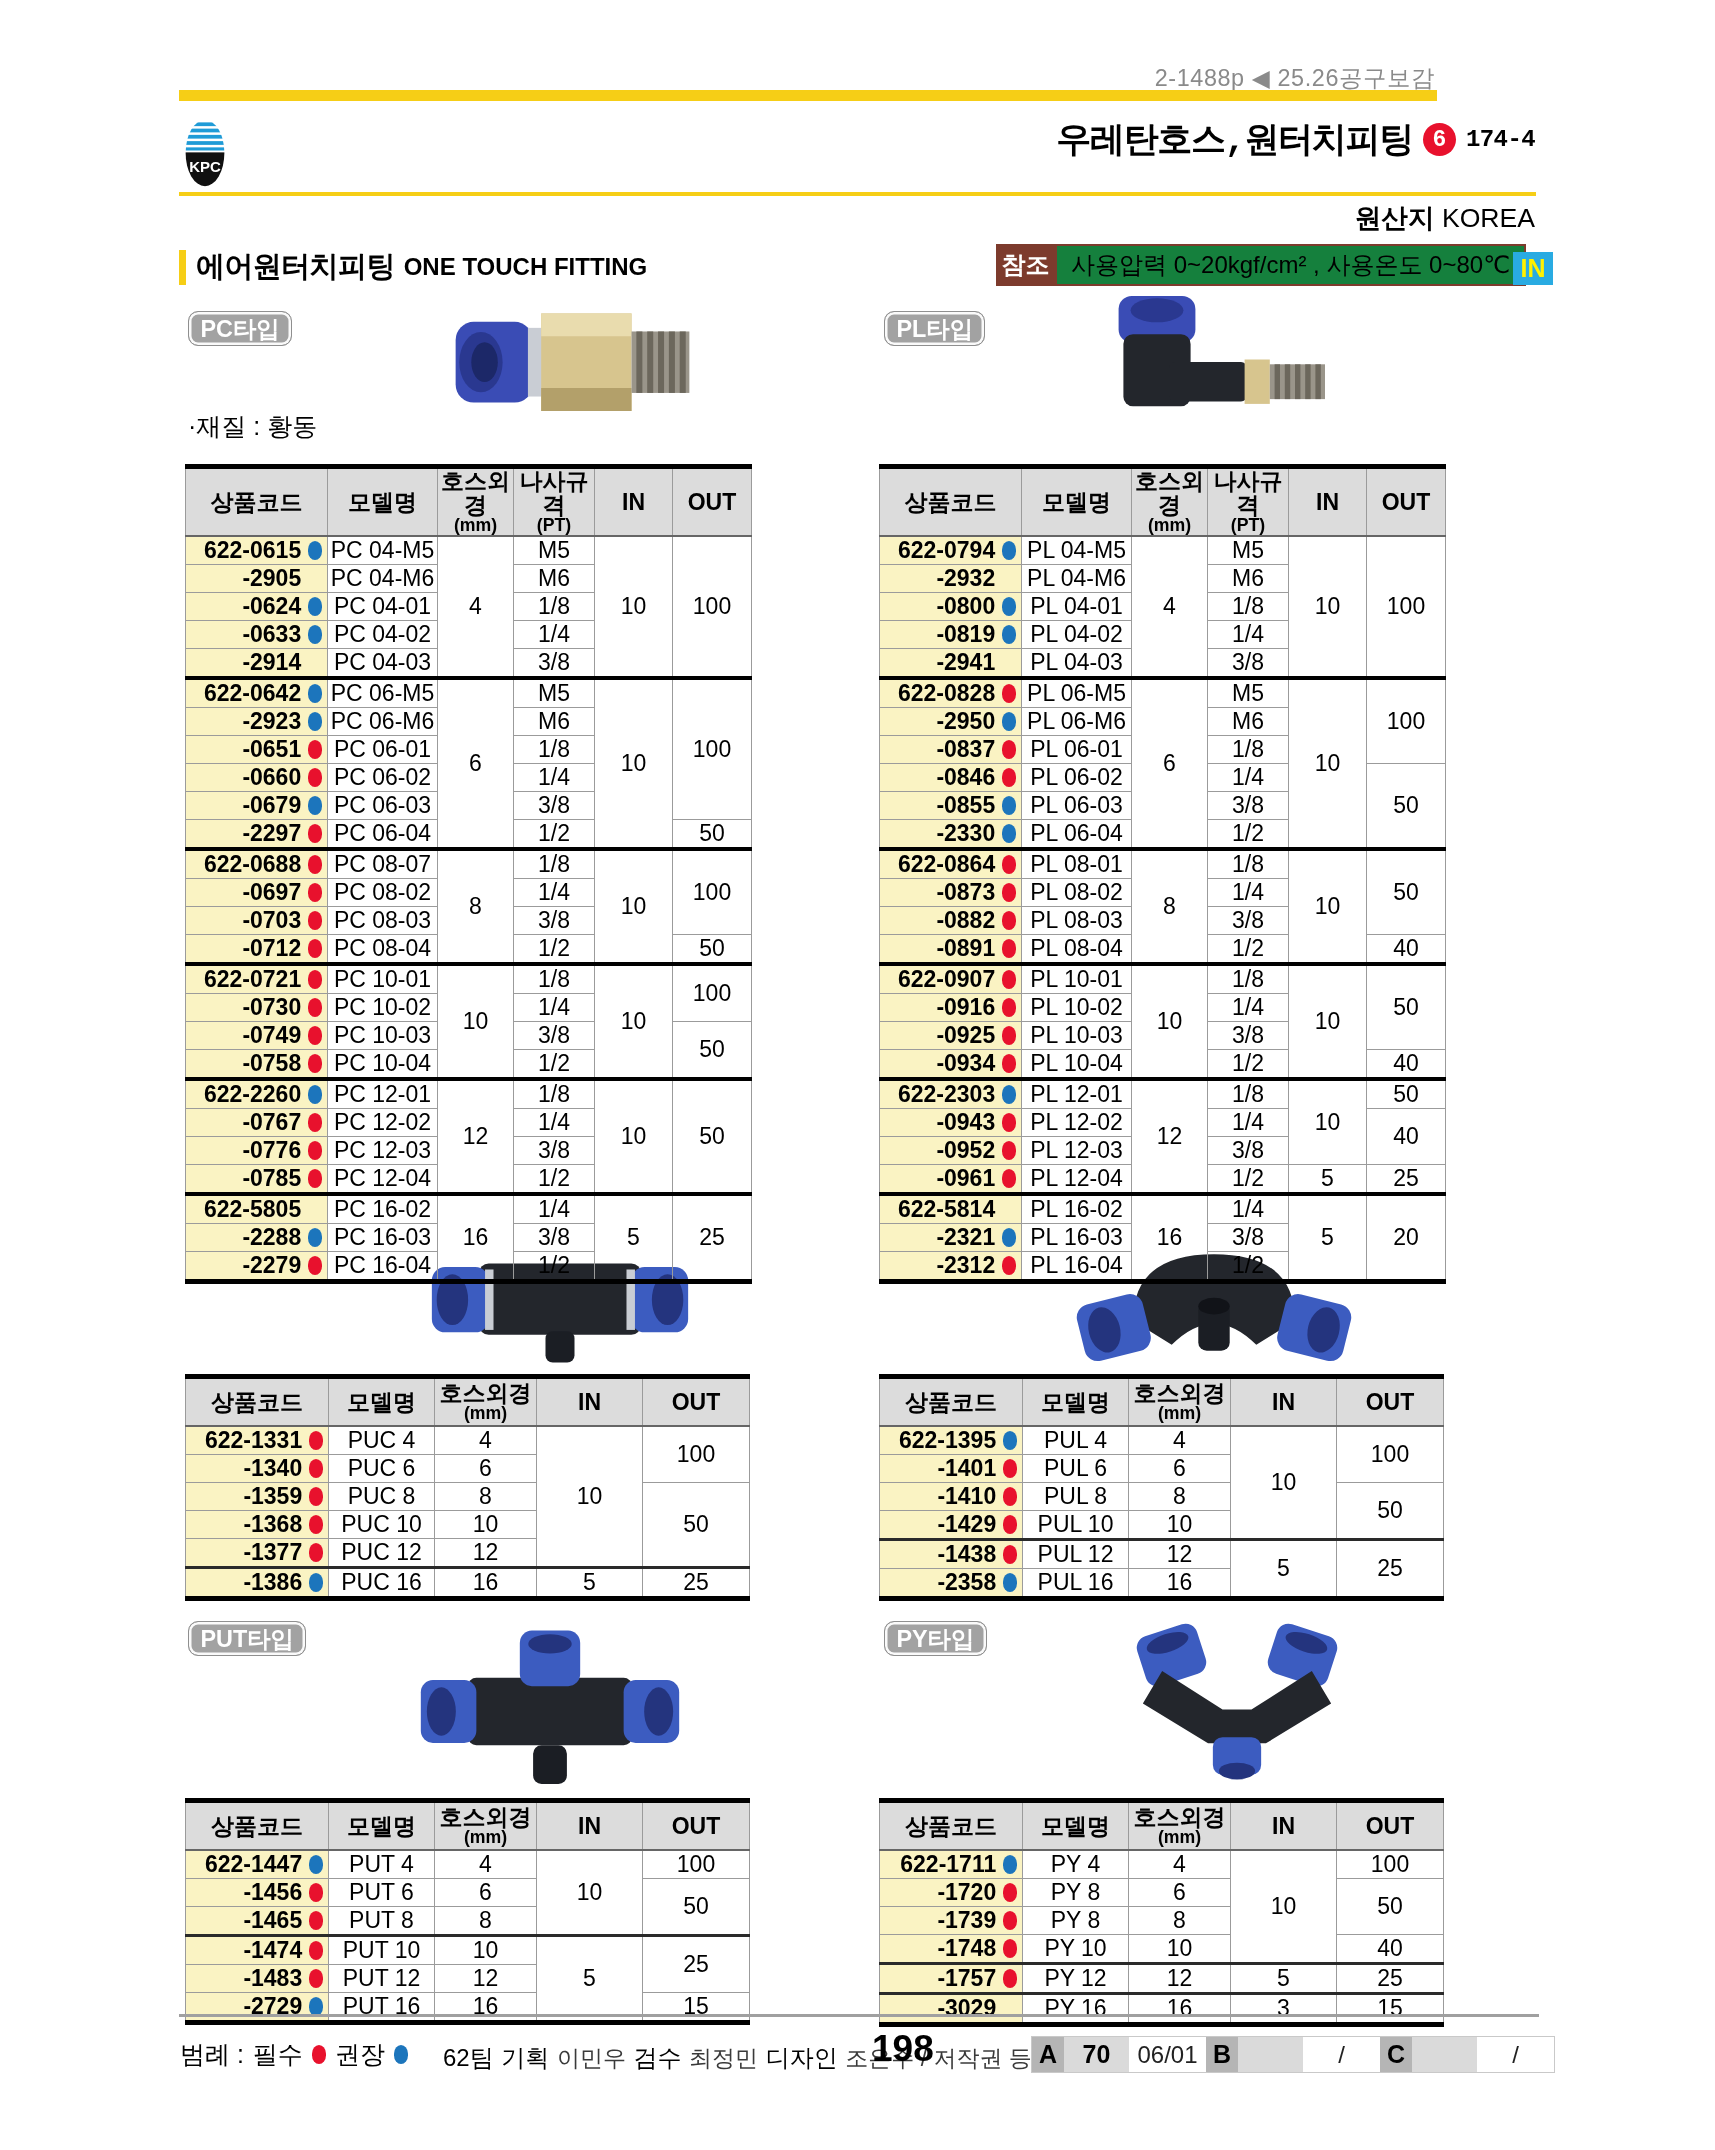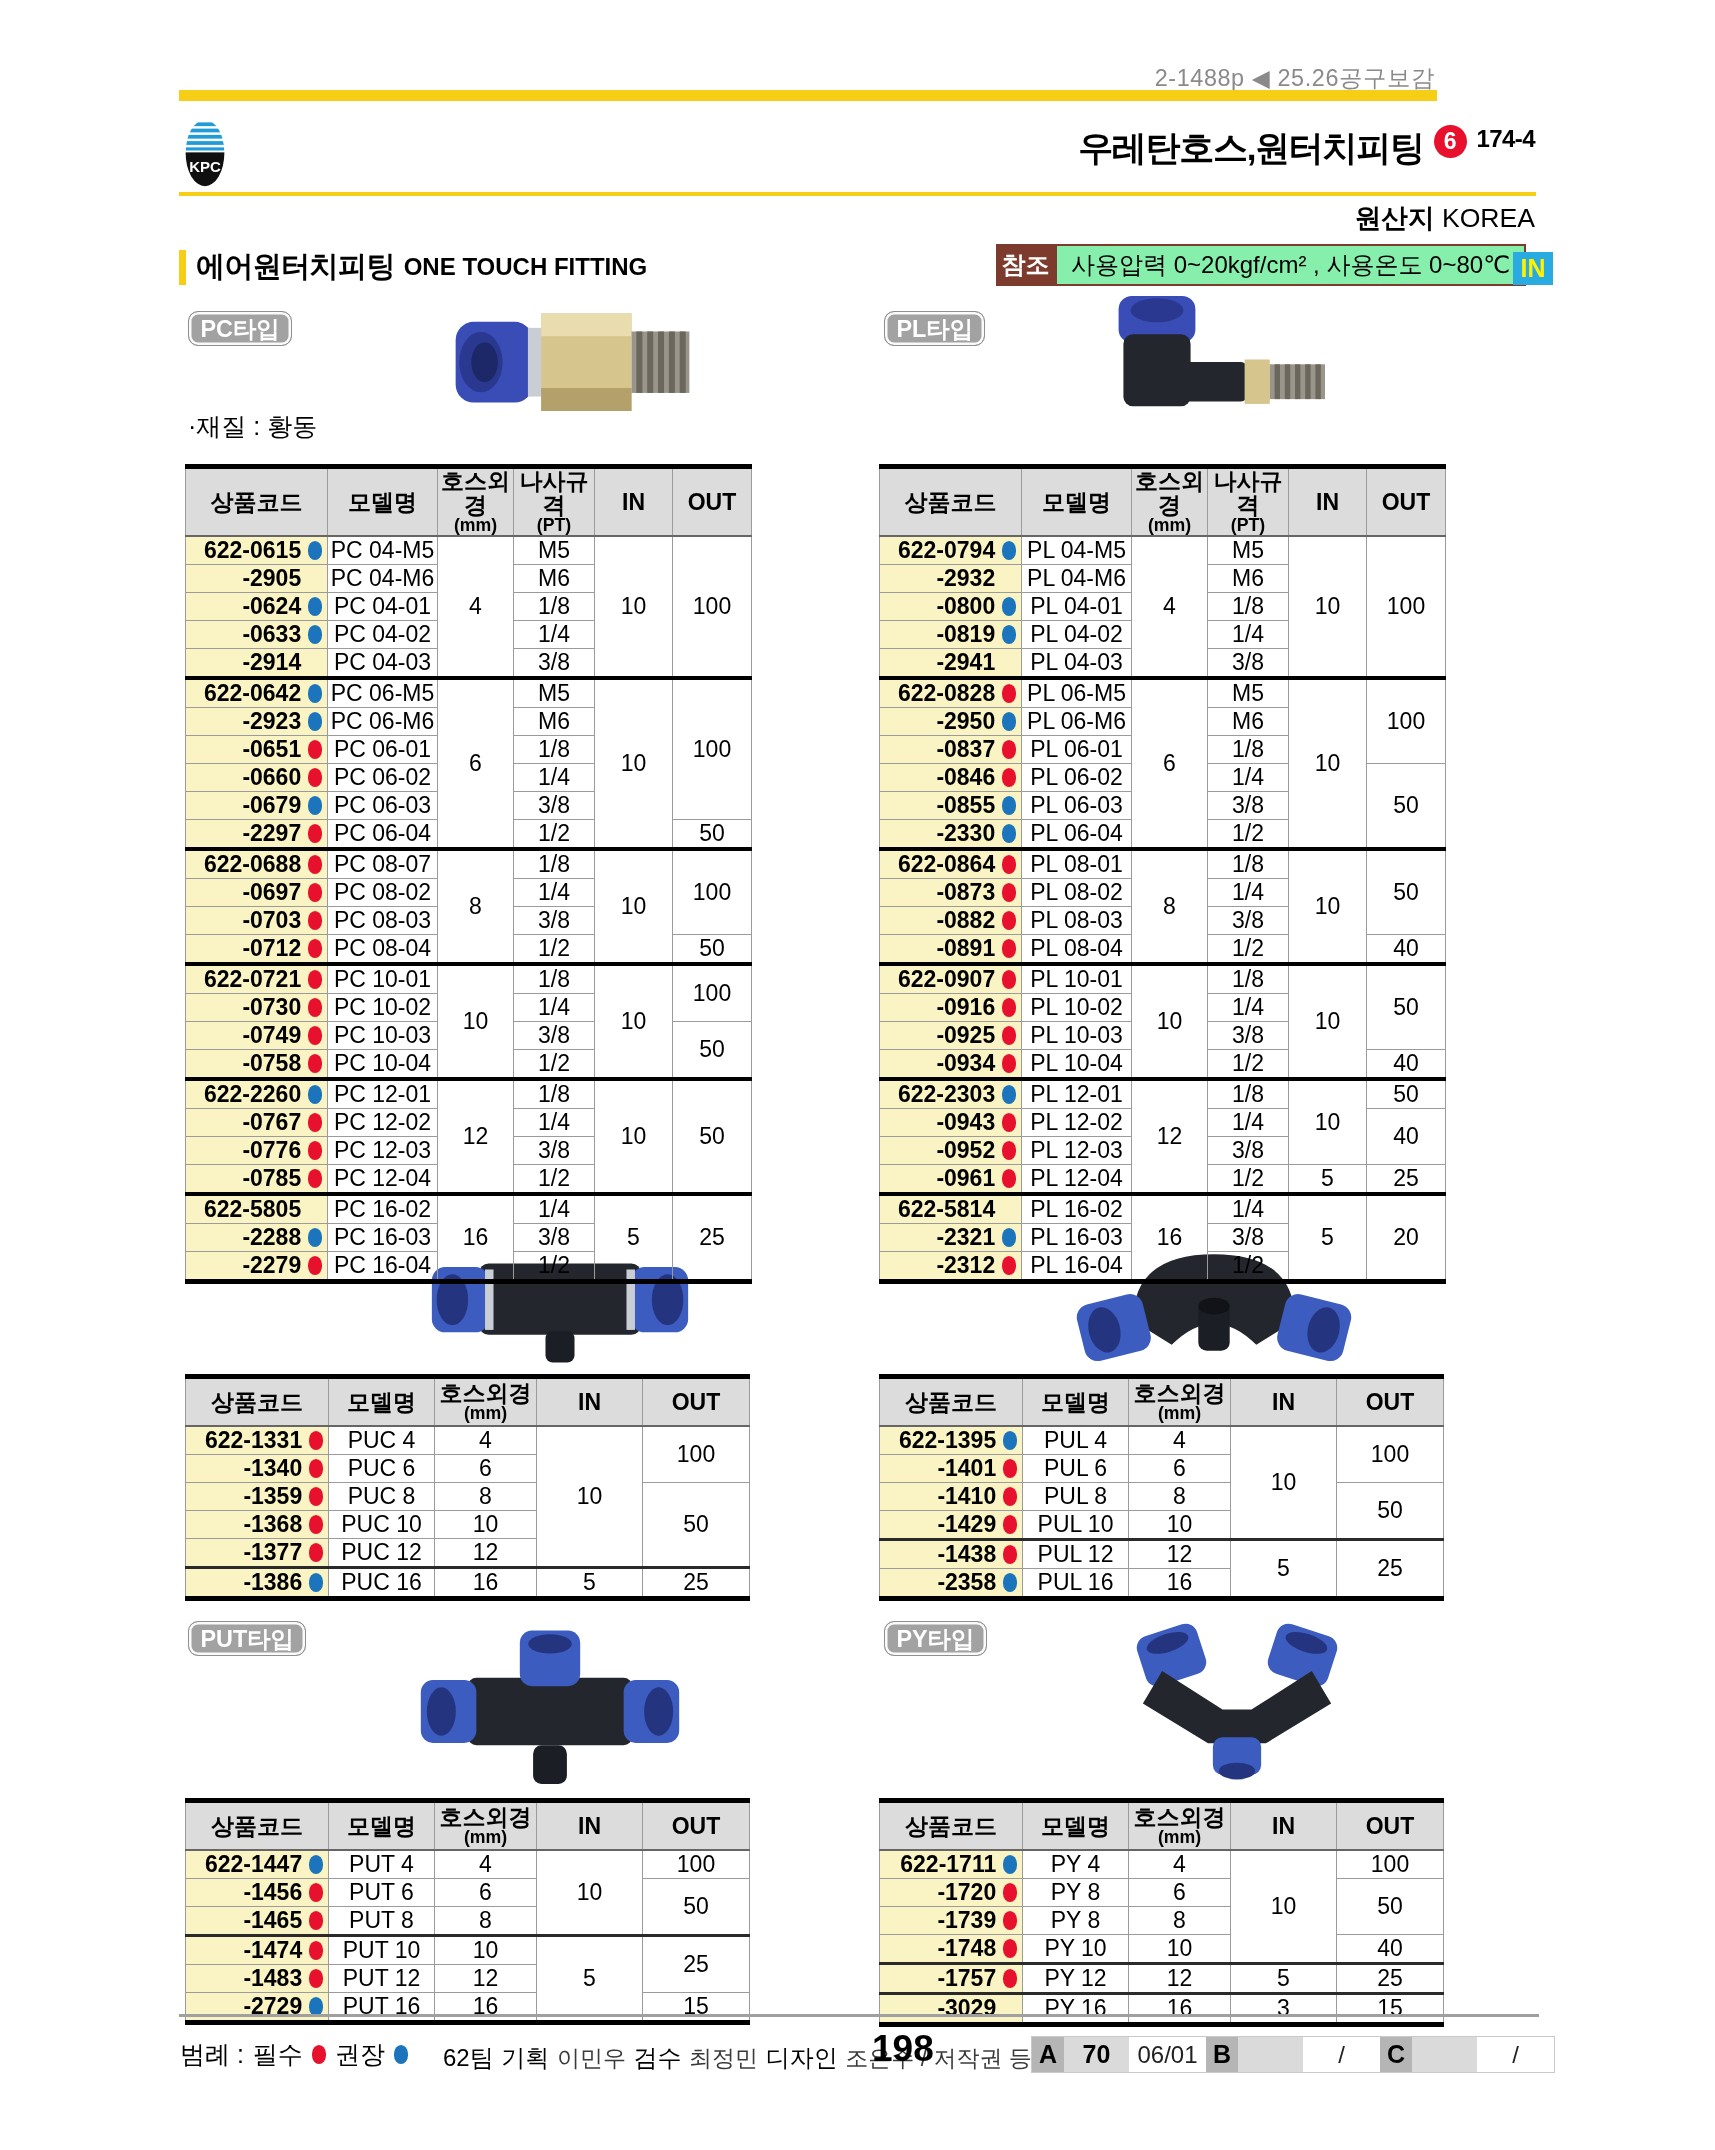--- a/index.html
+++ b/index.html
@@ -8,37 +8,37 @@
     font-family:"Liberation Sans","DejaVu Sans",sans-serif;color:#000;
   }
   .abs{position:absolute;}
 
   
   .page-ref{top:62px;right:280px;font-size:23.4px;color:#8a8a8a;letter-spacing:0.6px;}
   .band-thick{top:90px;left:179px;width:1258px;height:10.8px;background:#f6ce16;}
   .band-thin{top:192px;left:179px;width:1357px;height:3.8px;background:#f6ce16;}
   .brand-row{top:119px;left:185px;display:flex;align-items:center;gap:14px;}
   .brand-name{font-size:46px;font-weight:bold;letter-spacing:-2.5px;}
-  .cat-row{top:125px;right:180px;display:flex;align-items:flex-start;gap:10px;height:57px;}
+  .cat-row{top:111px;right:180px;display:flex;align-items:center;gap:10px;height:57px;font-family:Liberation Mono, monospace;}
   .cat-title{font-size:35px;font-weight:bold;letter-spacing:-1.3px;}
   .circle-num{width:33px;height:33px;border-radius:50%;background:#e8112d;color:#fff;
     font-size:23px;font-weight:bold;display:flex;align-items:center;justify-content:center;}
   .page-code{font-size:24px;font-weight:bold;letter-spacing:-0.6px;}
   .origin{top:200px;right:180px;font-size:26.6px;}
   .origin b{font-weight:bold;}
 
   
   .sec-row{top:248px;left:179px;display:flex;align-items:center;height:38px;}
   .sec-bar{width:7px;height:35px;background:#f6ce16;margin-right:10px;}
   .sec-ko{font-size:29px;font-weight:bold;letter-spacing:-0.6px;}
   .sec-en{font-size:24px;font-weight:bold;margin-left:8.9px;}
   .ref{top:244px;left:996px;height:42px;display:flex;}
   .ref-label{width:59px;background:#7d3b2d;color:#fff;font-weight:bold;font-size:24px;
     display:flex;align-items:center;justify-content:center;}
-  .ref-body{border:2.5px solid #7d3b2d;background:#86efac;display:flex;align-items:center;
+  .ref-body{border:2.5px solid #7d3b2d;background:#15803d;display:flex;align-items:center;
     justify-content:center;padding:0 14px;font-size:24px;min-width:380px;}
   .inbadge{top:252px;left:1513px;width:40px;height:33px;background:#29abe2;color:#fff100;
     font-weight:bold;font-size:25px;display:flex;align-items:center;justify-content:center;}
 
   
   .pill{position:absolute;min-width:70px;height:33px;padding:0 11.4px;background:#a2a2a2;
     border:1.9px solid #8f8f8f;border-radius:10px;color:#fff;font-weight:bold;font-size:23.4px;
     display:inline-flex;align-items:center;justify-content:center;
     box-shadow:inset 0 0 0 2.5px rgba(255,255,255,.95);}
   #pill-pc{left:188px;top:311px;} #pill-pl{left:884px;top:311px;}

